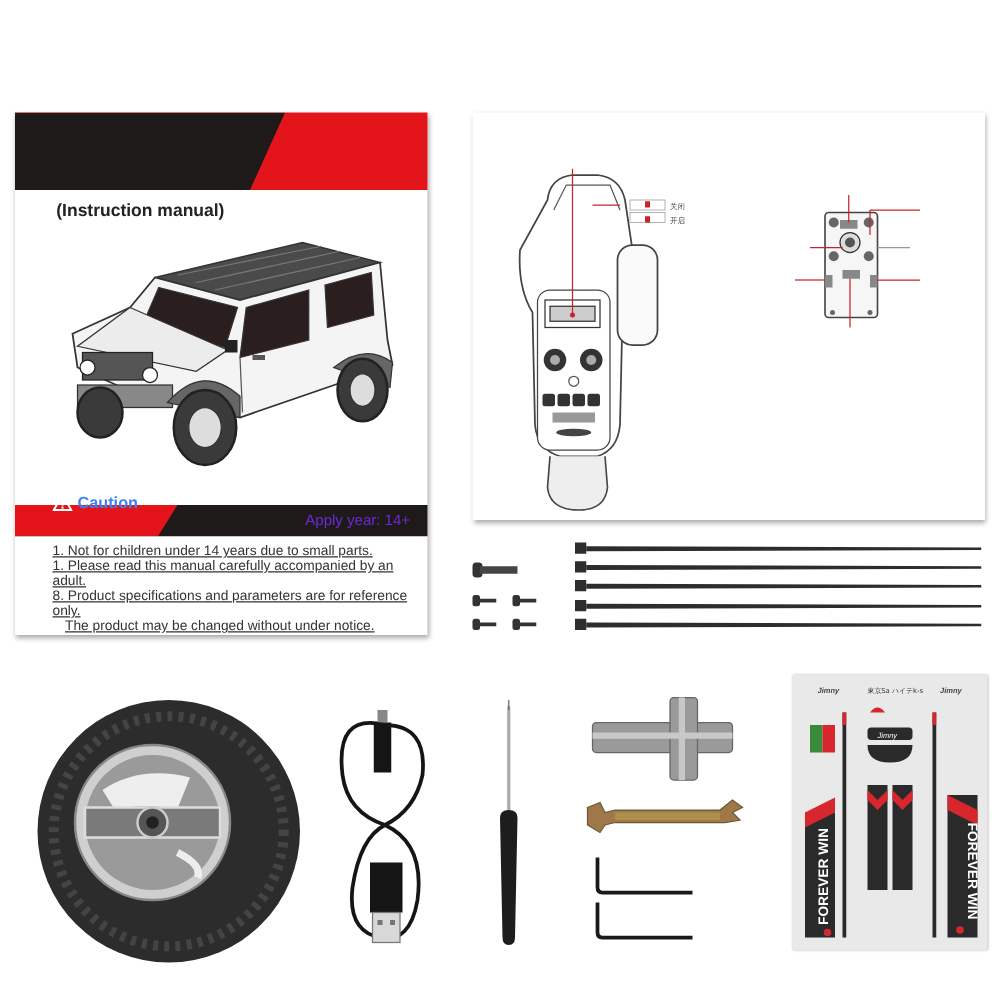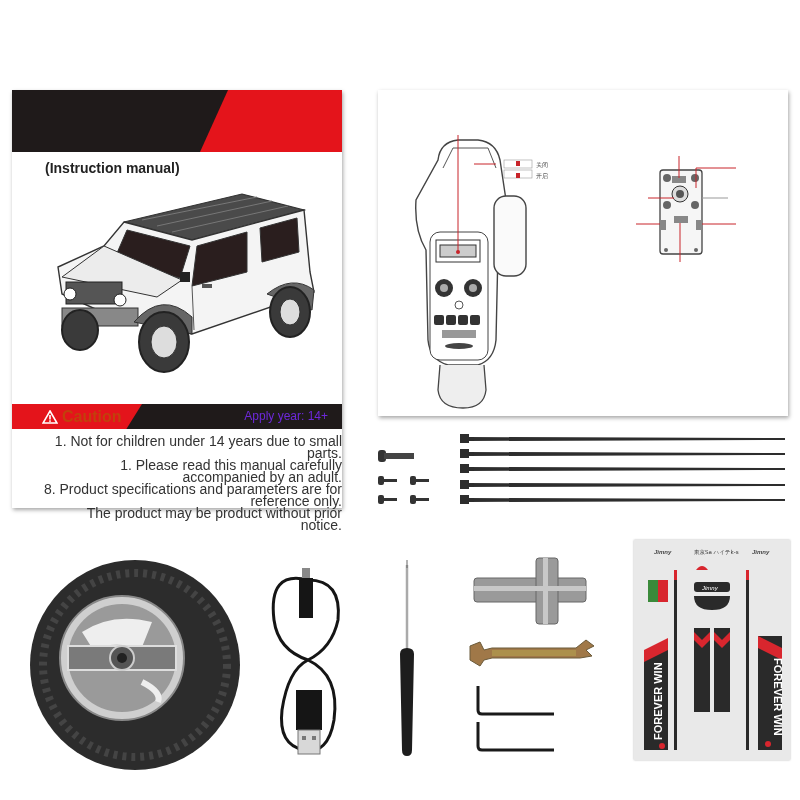--- a/index.html
+++ b/index.html
@@ -1,33 +1,33 @@
 <!DOCTYPE html>
 <html><head>
 <meta charset="utf-8">
 <style>
   * { box-sizing: border-box; margin: 0; padding: 0; }
   html, body { width: 800px; height: 800px; background: #ffffff; overflow: hidden; }
   body { position: relative; font-family: "Liberation Sans", sans-serif; color: #222; }
 
-  .panel { position: absolute; background: #fff; box-shadow: 1px 2px 4px rgba(0,0,0,0.35); text-align: right; }
+  .panel { position: absolute; background: #fff; box-shadow: 1px 2px 4px rgba(0,0,0,0.35); }
 
   
   #manual { left: 12px; top: 90px; width: 330px; height: 418px; }
   #manual .hdr { position: absolute; left: 0; top: 0; width: 100%; height: 62px; background: #e4141b; overflow: hidden; }
   #manual .hdr .blk { position: absolute; left: 0; top: 0; width: 100%; height: 100%; background: #1f1a1a;
       clip-path: polygon(0 0, 216px 0, 188px 100%, 0 100%); }
   #manual .title { position: absolute; left: 33px; top: 70px; font-size: 14px; font-weight: bold; color: #222; }
   #manual .car { position: absolute; left: 30px; top: 92px; width: 290px; height: 205px; }
   #manual .cbar { position: absolute; left: 0; top: 314px; width: 100%; height: 25px; background: #1f1a1a; overflow: hidden; }
   #manual .cbar .red { position: absolute; left: 0; top: 0; width: 130px; height: 100%; background: #e4141b;
       clip-path: polygon(0 0, 100% 0, 88% 100%, 0 100%); }
-  #manual .caution { position: absolute; left: 30px; top: 318px; color: #c2410c; font-weight: bold; font-size: 16px; display: flex; align-items: center; gap: 4px; }
+  #manual .caution { position: absolute; left: 30px; top: 304px; color: #3b82f6; font-weight: bold; font-size: 13px; display: flex; align-items: center; gap: 4px; }
   #manual .apply { position: absolute; right: 14px; top: 319px; color: #6d28d9; font-size: 12px; }
-  #manual .notes { position: absolute; left: 30px; top: 345px; font-size: 14px; line-height: 12px; color: #333; }
+  #manual .notes { position: absolute; left: 30px; top: 345px; font-size: 11px; line-height: 12px; color: #333; text-decoration: underline; }
   #manual .notes div.indent { padding-left: 10px; }
 
   
   #diagram { left: 378px; top: 90px; width: 410px; height: 326px; }
   #diagram svg { position: absolute; left: 0; top: 0; }
 
   .item { position: absolute; }
 </style>
 </head>
 <body>
@@ -82,21 +82,21 @@
       <rect x="7.2" y="5" width="1.6" height="4.5" fill="#fff"></rect>
       <rect x="7.2" y="10.3" width="1.6" height="1.6" fill="#fff"></rect>
     </svg>
     <span>Caution</span>
   </div>
   <div class="apply">Apply year: 14+</div>
   <div class="notes">
     <div>1. Not for children under 14 years due to small parts.</div>
     <div>1. Please read this manual carefully accompanied by an adult.</div>
     <div>8. Product specifications and parameters are for reference only.</div>
-    <div class="indent">The product may be product without prior notice.</div>
+    <div class="indent">The product may be changed without under notice.</div>
   </div>
 </div>
 
 <div id="diagram" class="panel">
   <svg width="410" height="326" viewBox="0 0 410 326">
 
     <path d="M60,70 Q62,52 80,50 L100,50 Q118,52 122,70 L128,110 Q130,140 120,160 L118,250 Q116,270 100,275 L70,275 Q52,270 50,250 L48,160 Q36,140 38,110 Z" fill="#fff" stroke="#444" stroke-width="1.4"></path>
     <path d="M65,78 L75,58 L110,58 L118,78" fill="none" stroke="#555"></path>
 
     <rect x="116" y="106" width="32" height="80" rx="12" fill="#fafafa" stroke="#444" stroke-width="1.4"></rect>

